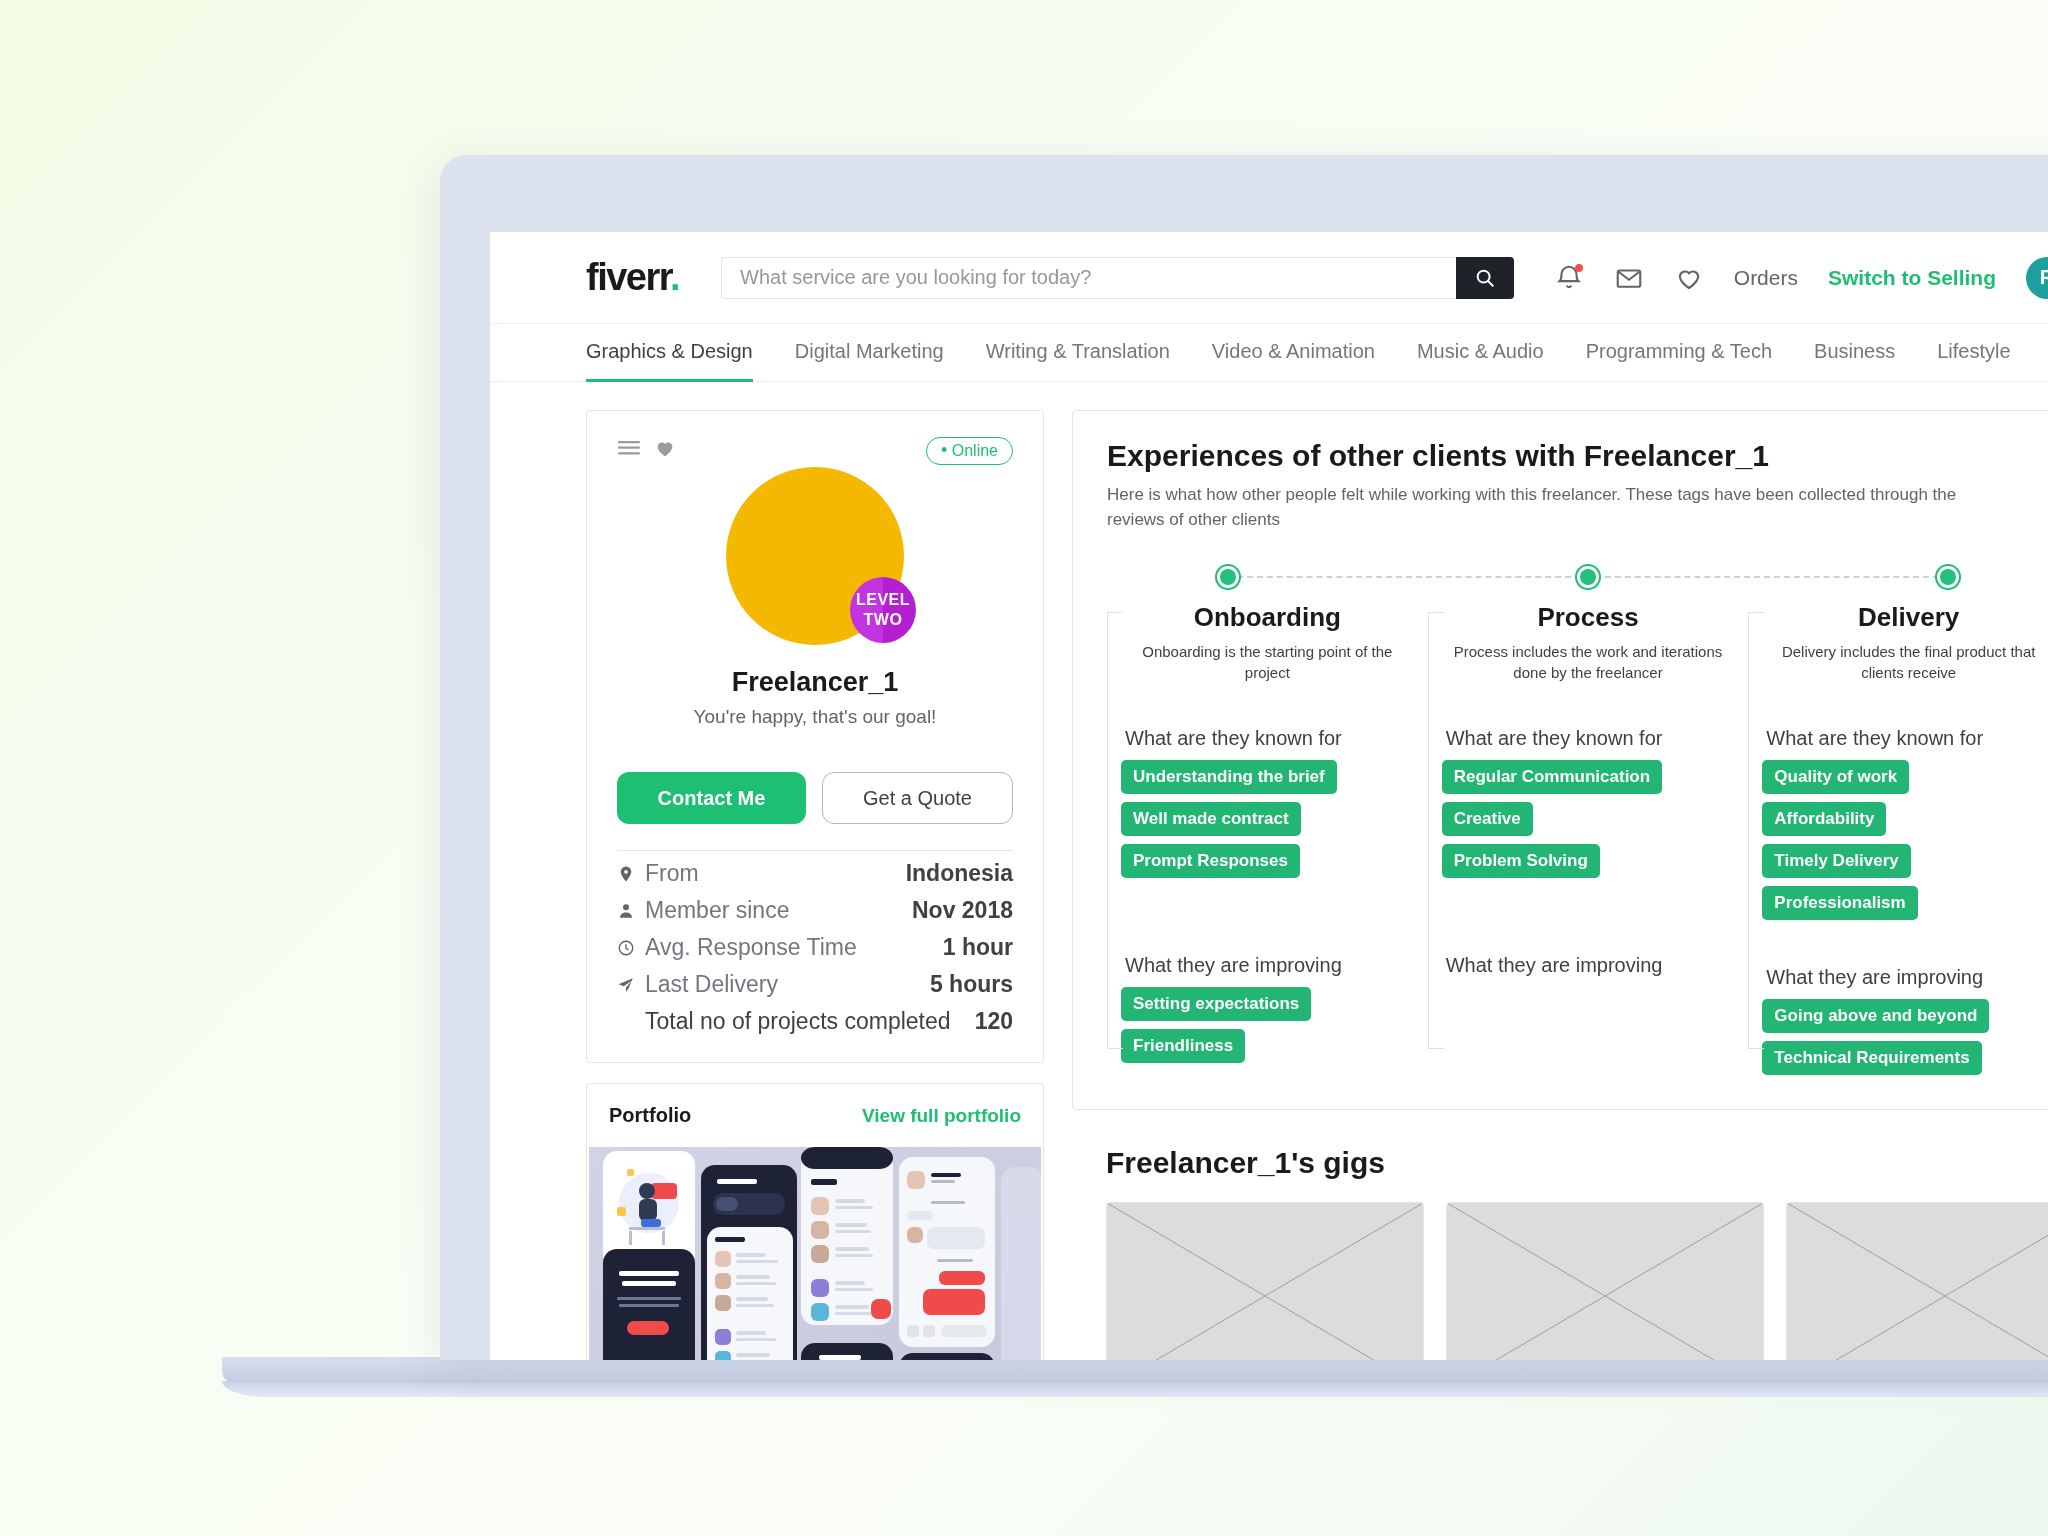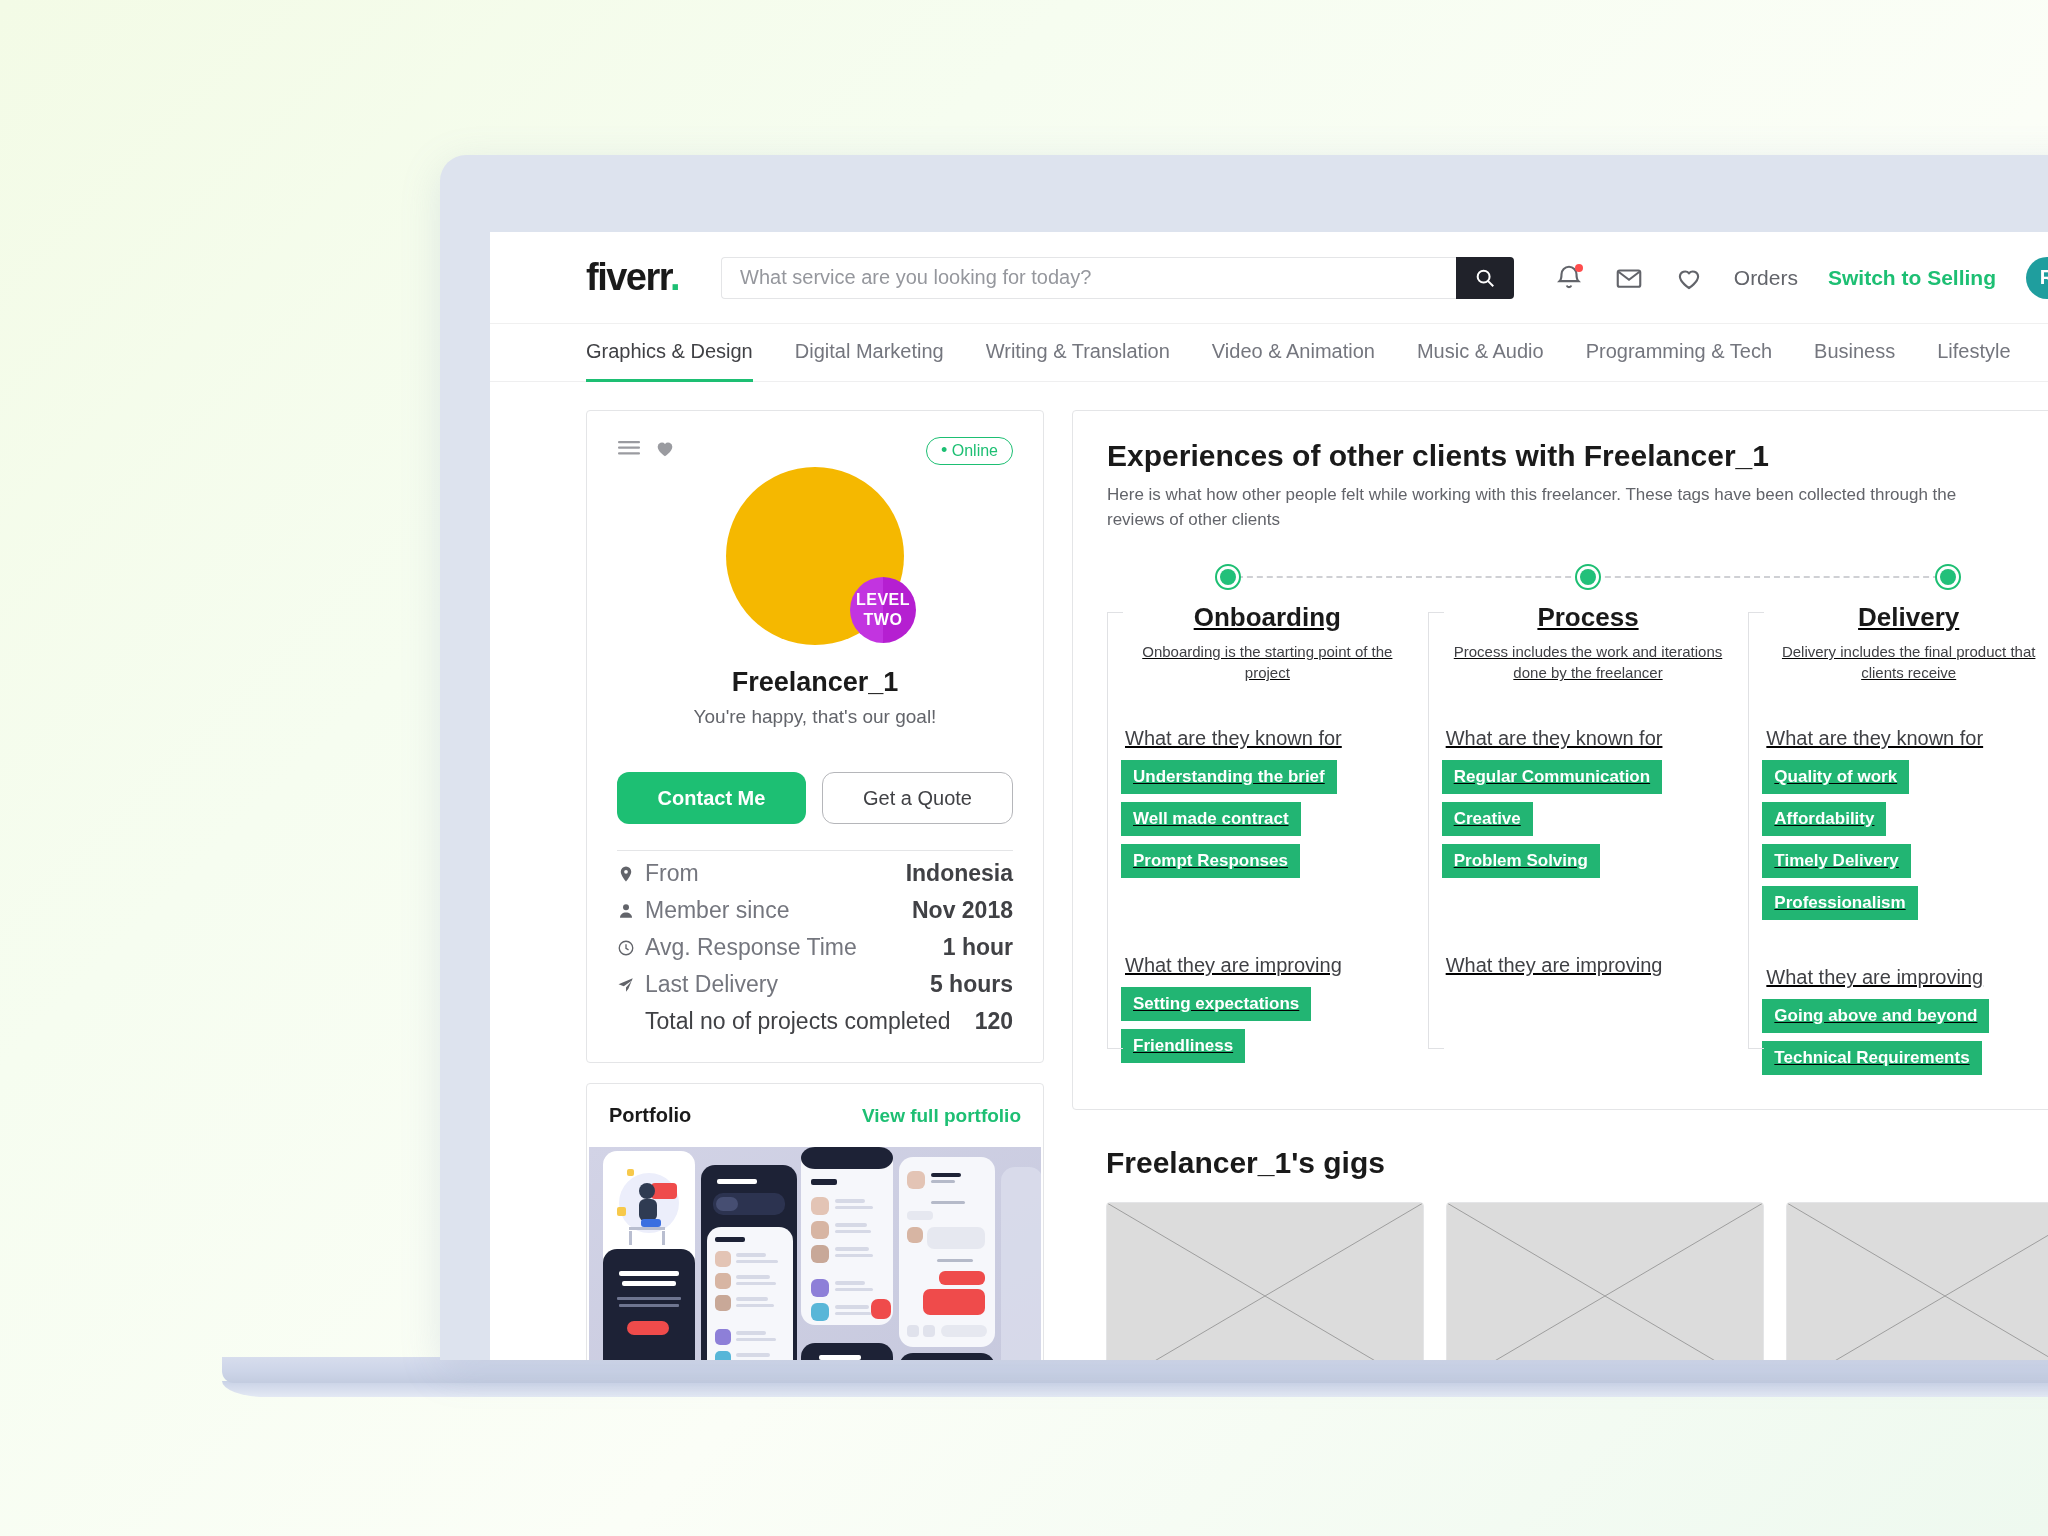--- a/index.html
+++ b/index.html
@@ -180,41 +180,41 @@
     border-top: 2px dashed #cfd0d4;
   }
   .tl-dot {
     position: absolute; top: 0; width: 26px; height: 26px; border-radius: 50%;
     background: #fff; border: 2px solid #1dbf73;
     display: flex; align-items: center; justify-content: center;
   }
   .tl-dot i { width: 16px; height: 16px; border-radius: 50%; background: #22c07a; display: block; }
 
   .phases { display: flex; margin-top: 12px; }
-  .phase { flex: 1; position: relative; padding: 0 14px; text-decoration: underline; }
+  .phase { flex: 1; position: relative; padding: 0 14px; }
   .phase-bracket {
     position: absolute; left: 0; top: 10px; bottom: 26px;
     width: 1px; background: #e0e1e4;
   }
   .phase-bracket::before, .phase-bracket::after {
     content: ""; position: absolute; left: 0; width: 16px; height: 1px; background: #e0e1e4;
   }
   .phase-bracket::before { top: 0; }
   .phase-bracket::after { bottom: 0; }
   .phase-name { text-align: center; font-size: 26px; font-weight: 700; color: #1a1a1a; }
   .phase-desc {
     text-align: center; font-size: 15px; color: #404145; margin-top: 8px; line-height: 1.4;
   }
   .phase-block { margin-top: 44px; }
   .phase-block.improve { margin-top: 42px; }
   .block-label { font-size: 20px; color: #404145; margin-left: 4px; }
   .tags { margin-top: 10px; display: flex; flex-direction: column; align-items: flex-start; gap: 8px; }
   .tag {
     background: #22b573; color: #fff; font-size: 17px; font-weight: 700;
-    border-radius: 0; padding: 7px 12px; white-space: nowrap;
+    border-radius: 5px; padding: 7px 12px; white-space: nowrap;
   }
 
   
   .gigs-wrap { padding: 36px 0 0 34px; }
   .gigs-title { font-size: 30px; font-weight: 700; color: #1a1a1a; }
   .gigs-row { display: flex; gap: 22px; margin-top: 22px; }
   .gig-card {
     width: 318px; flex: none; border: 1px solid #e4e5e7;
     border-radius: 4px; overflow: hidden; background: #fff;
   }

